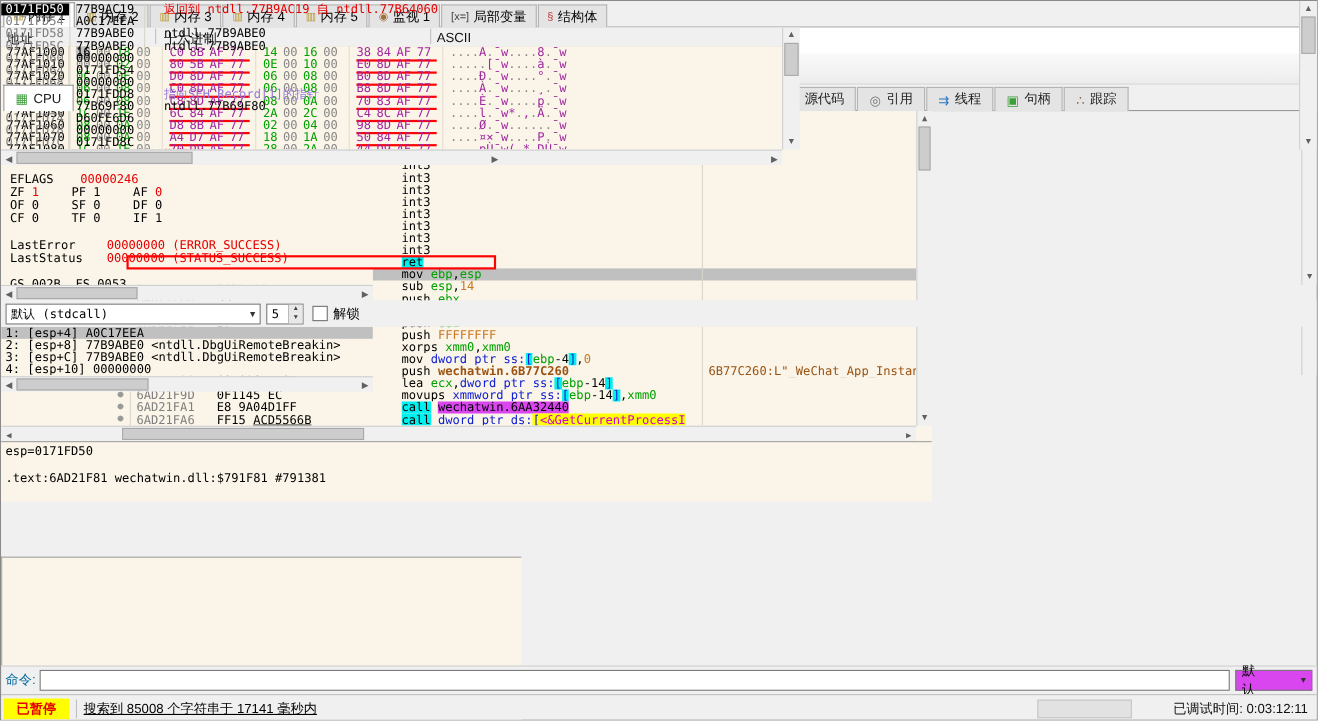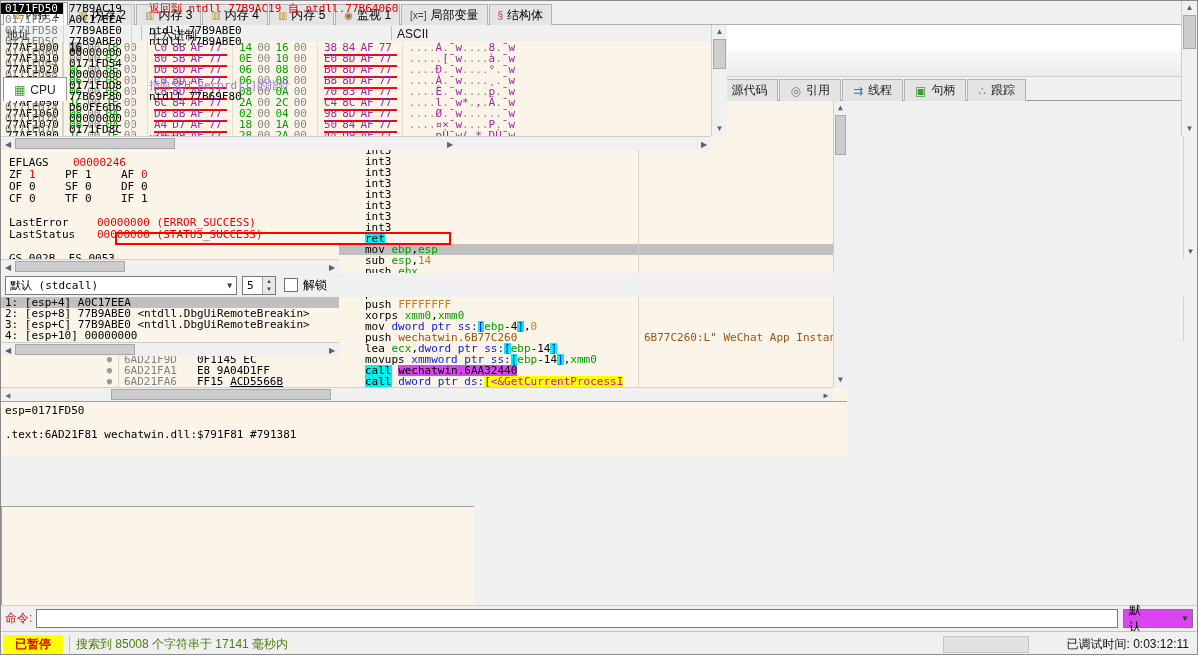--- a/index.html
+++ b/index.html
@@ -52,21 +52,21 @@
   .drow.sel .cnt{background:#c0c0c0;}
   .drow .addr{width:78px;flex:none;padding-left:5px;color:#7f7f7f;box-sizing:border-box;}
   .drow.sel .addr{color:#000;}
   .drow .bytes{width:168px;flex:none;color:#000;}
   .drow .instr{width:274px;flex:none;overflow:hidden;color:#000;border-right:1px solid #d8d4c8;box-sizing:border-box;}
   .drow .cmt{flex:1;overflow:hidden;padding-left:5px;color:#9a5312;}
   #redbox{position:absolute;left:114px;top:131px;width:336px;height:13px;border:2px solid #ff0000;
           box-sizing:border-box;pointer-events:none;z-index:3;}
   
   .s-reg{color:#00a000;} .s-num{color:#c87820;} .s-mem{color:#1020d0;}
-  .s-br{color:#1020d0;background:#00efef;} .s-mod{color:#9a5312;}
+  .s-br{color:#1020d0;background:#00efef;} .s-mod{color:#9a5312;font-weight:bold;}
   .s-callbg{background:#00efef;color:#000;} .s-tgtbg{background:#d946ef;color:#000;}
   .s-api{background:#ffff00;color:#d000d0;} .s-ybr{background:#ffff00;color:#1020d0;}
   .s-retbg{background:#00efef;color:#000;} .s-red{color:#e60000;} .s-u{text-decoration:underline;}
   
   #infopanel{left:0;top:400px;width:846px;height:55px;border-top:1px solid #a0a0a0;padding:3px 0 0 4px;}
   #infopanel .iline{height:12px;}
   
   #regs{left:846px;top:100px;width:352px;height:355px;border-left:1px solid #a0a0a0;background:#f0f0f0;}
   #regs-header{position:absolute;left:0;top:0;width:100%;height:20px;background:#f0f0f0;border-bottom:1px solid #c0c0c0;
                display:flex;align-items:center;padding-left:8px;box-sizing:border-box;color:#111;}
@@ -125,33 +125,33 @@
   .srow .saddr{width:62px;flex:none;padding-left:4px;color:#7f7f7f;box-sizing:border-box;}
   .srow .saddr.selp{background:#000;color:#fff;}
   .srow .sval{width:68px;flex:none;border-left:1px solid #d8d4c8;padding-left:5px;box-sizing:border-box;color:#000;}
   .srow .scmt{flex:1;border-left:1px solid #d8d4c8;padding-left:17px;overflow:hidden;box-sizing:border-box;}
   .cc-red{color:#e60000;} .cc-seh{color:#9678d8;} .cc-plain{color:#000;}
   #stack-vsb{top:0;right:0;width:16px;height:135px;}
   #stack-hsb{top:135px;left:0;width:456px;height:14px;}
   
   #cmdbar{position:absolute;left:0;top:604px;width:100%;height:26px;background:#f0f0f0;display:flex;align-items:center;
           padding:0 4px;box-sizing:border-box;border-top:1px solid #d0d0d0;}
-  #cmd-label{margin-right:4px;color:#b91c1c;}
+  #cmd-label{margin-right:4px;color:#0369a1;}
   #cmd-input{flex:1;height:19px;background:#fff;border:1px solid #7a7a7a;font-family:"DejaVu Sans Mono",monospace;
              font-size:11px;padding:0 3px;box-sizing:border-box;}
   #cmd-combo{width:70px;height:19px;background:#d946ef;border:1px solid #7a7a7a;margin-left:5px;display:flex;
              align-items:center;padding:0 5px;box-sizing:border-box;gap:40px;}
   #cmd-combo .dd{margin-left:auto;font-size:8px;color:#333;}
   
   #statusbar{position:absolute;left:0;top:630px;width:100%;height:25px;background:#f0f0f0;border-top:1px solid #c0c0c0;
              display:flex;align-items:center;box-sizing:border-box;}
   #status-state{background:#ffff00;color:#e60000;font-weight:bold;height:19px;display:flex;align-items:center;
                 padding:0 12px;margin-left:2px;}
   .ssep{width:1px;height:17px;background:#c0c0c0;margin:0 6px;}
-  #status-msg{color:#4d7c0f;}
+  #status-msg{color:#000000;text-decoration:underline;}
   #status-right{margin-left:auto;display:flex;align-items:center;gap:27px;}
   #status-grip{width:84px;height:15px;background:#e2e2e2;border:1px solid #c6c6c6;margin-right:10px;}
   #status-time{padding-right:8px;color:#111;}
 </style>
 </head>
 <body>
 
 <div id="root">
 
   <div id="titlebar">

